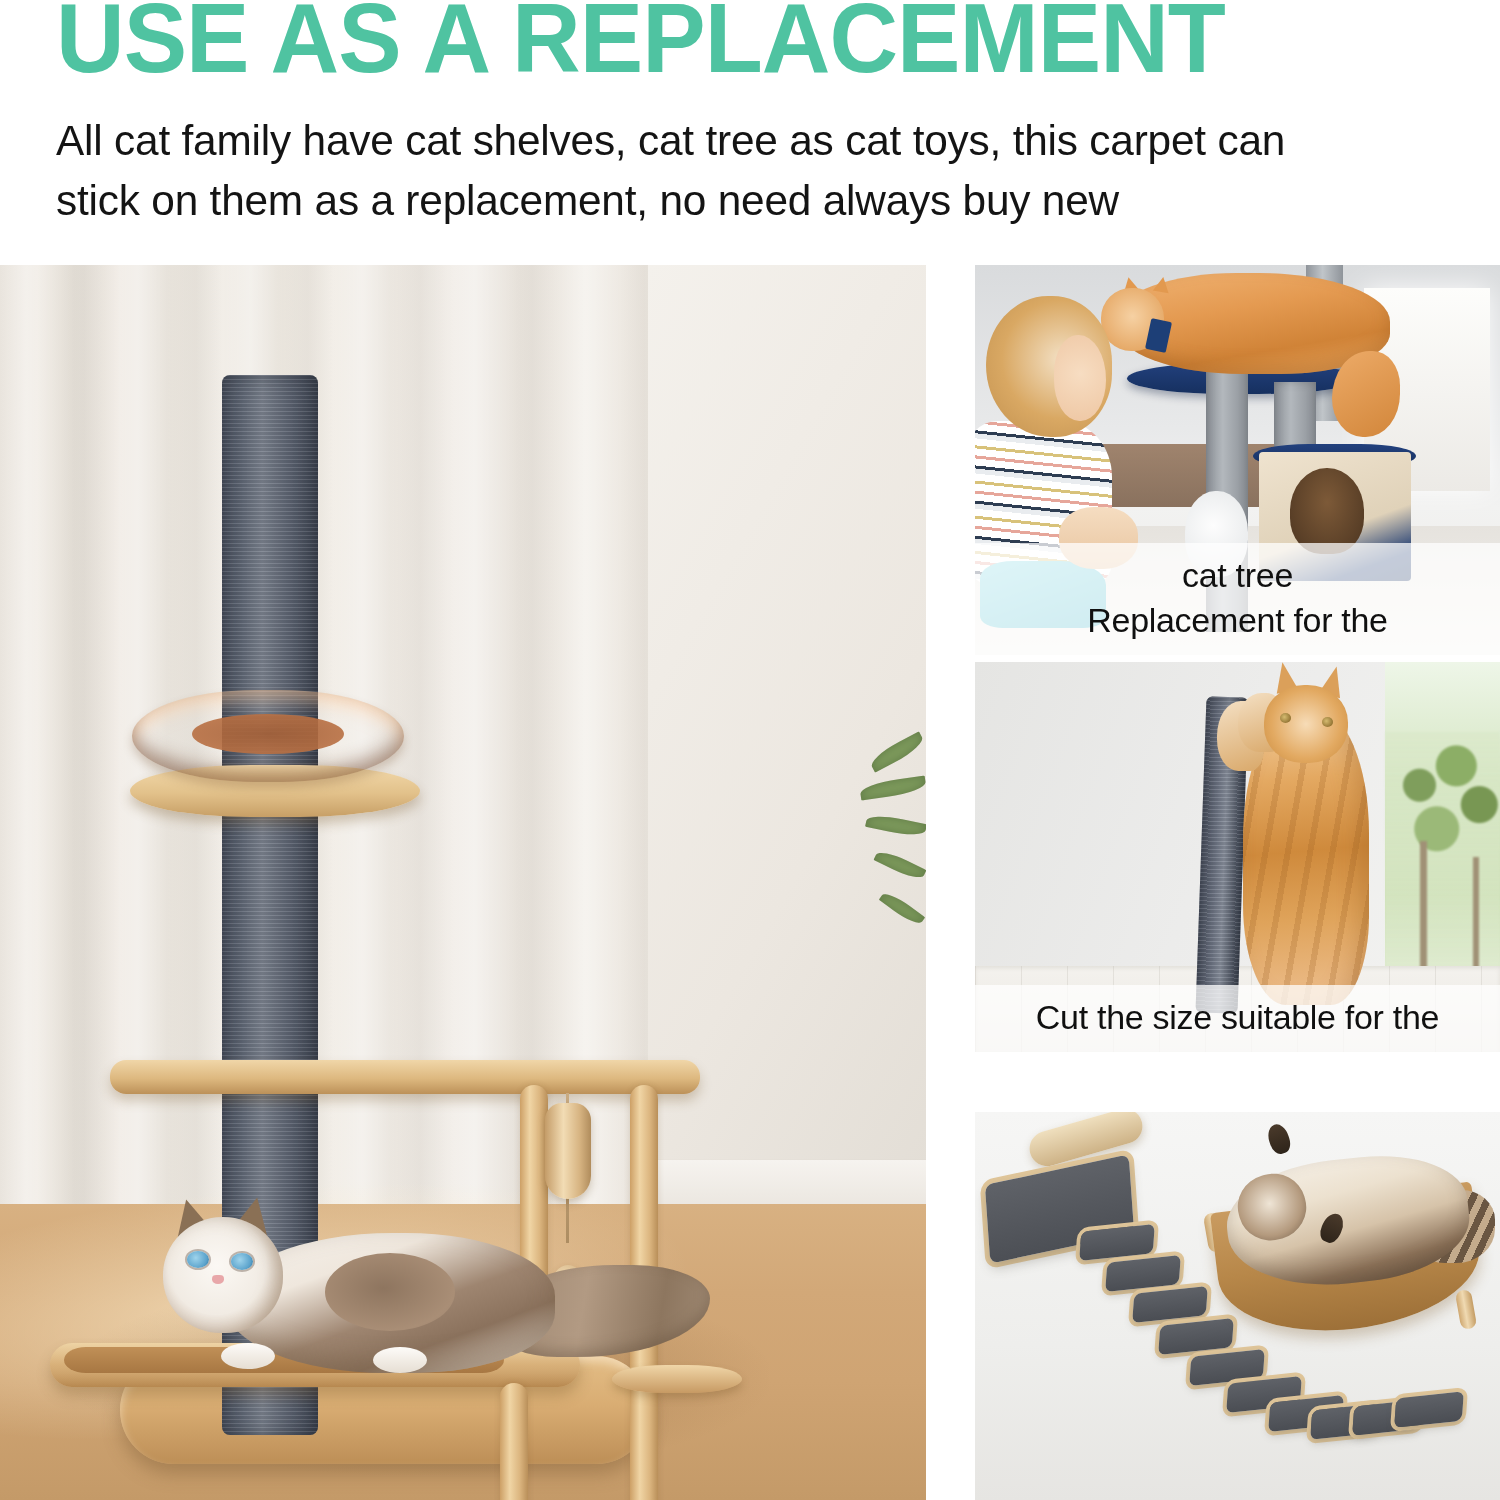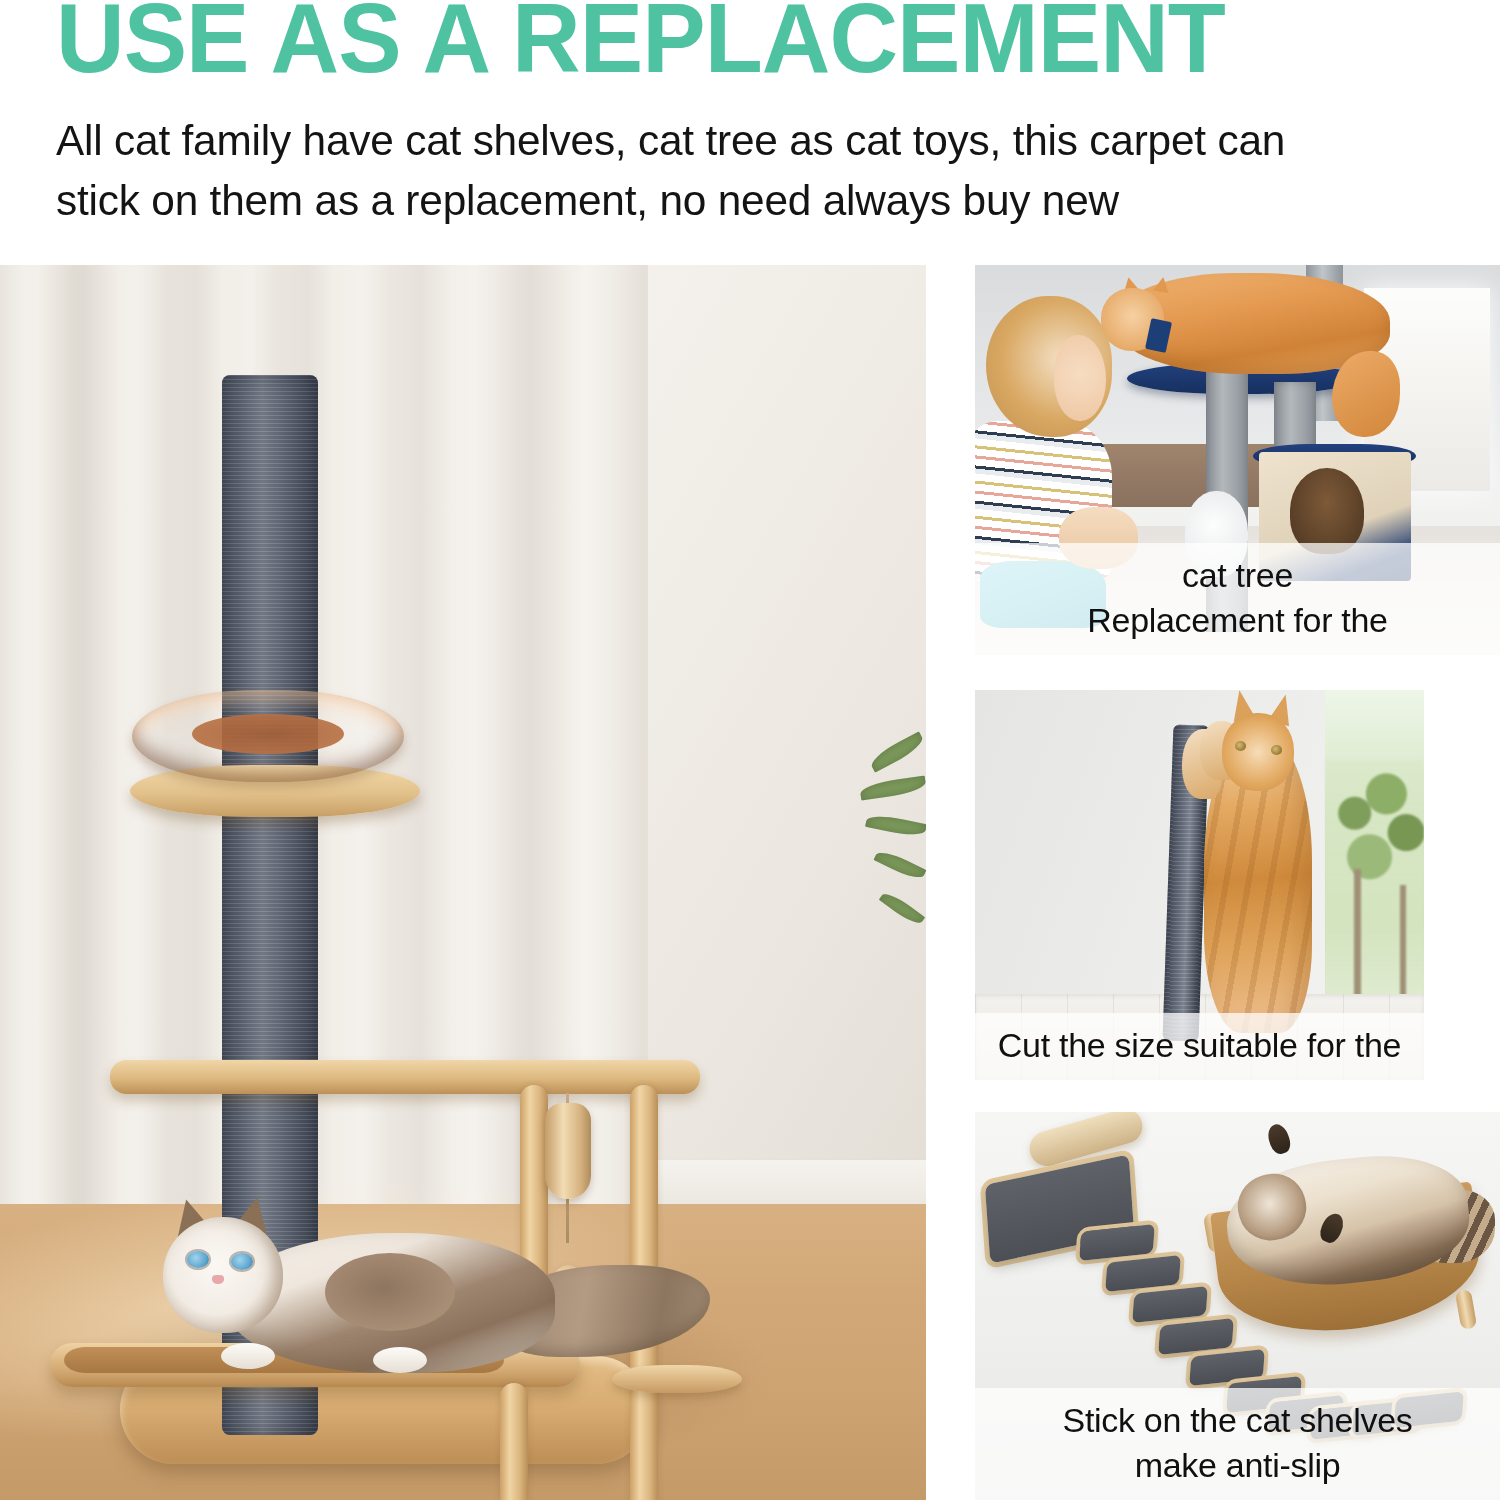--- a/index.html
+++ b/index.html
@@ -230,21 +230,21 @@
   }
   .rag-paw{
     position:absolute; width:54px; height:26px; border-radius:50%;
     background:linear-gradient(180deg,#fdfbf8,#e6ded3);
   }
   .rag-paw.p1{ left:66px; top:148px; }
   .rag-paw.p2{ left:218px; top:152px; }
 
   
   #photo-tl{ left:975px; top:265px; width:525px; height:390px; }
-  #photo-mr{ left:975px; top:690px; width:449px; height:390px; }
+  #photo-mr{ left:975px; top:662px; width:525px; height:390px; }
   #photo-br{ left:975px; top:1112px; width:525px; height:388px; }
 
   
   .p1-bg{ position:absolute; inset:0;
     background:linear-gradient(180deg,#d9dbdd 0%, #e8e9ea 42%, #f2f2f1 62%, #eceae6 100%); }
   .p1-floor{ position:absolute; left:0; bottom:0; width:100%; height:33%;
     background:linear-gradient(180deg,#e6e3de,#f4f2ee); }
   .p1-wood{ position:absolute; left:18%; top:46%; width:46%; height:16%;
     background:linear-gradient(180deg,#8d6a4e,#6f5139); opacity:.8; }
   .p1-win{ position:absolute; right:2%; top:6%; width:24%; height:52%;
@@ -506,17 +506,13 @@
   <div class="p3-bar" style="left:44%;top:26%;height:10%;transform:rotate(-10deg);"></div>
   <div class="p3-ham"></div>
   <div class="p3-bar" style="left:92%;top:46%;height:10%;transform:rotate(-10deg);"></div>
 
   <div class="p3-cat-tail"></div>
   <div class="p3-cat"></div>
   <div class="p3-paw" style="left:56%;top:3%;transform:rotate(-18deg);"></div>
   <div class="p3-paw" style="left:66%;top:26%;transform:rotate(24deg);"></div>
   <div class="p3-cat-head"></div>
 
-  <div class="cap">
-    <span class="ln">Stick on the cat shelves</span>
-    <span class="ln">make anti-slip</span>
-  </div>
 </div>
 
 </body></html>

